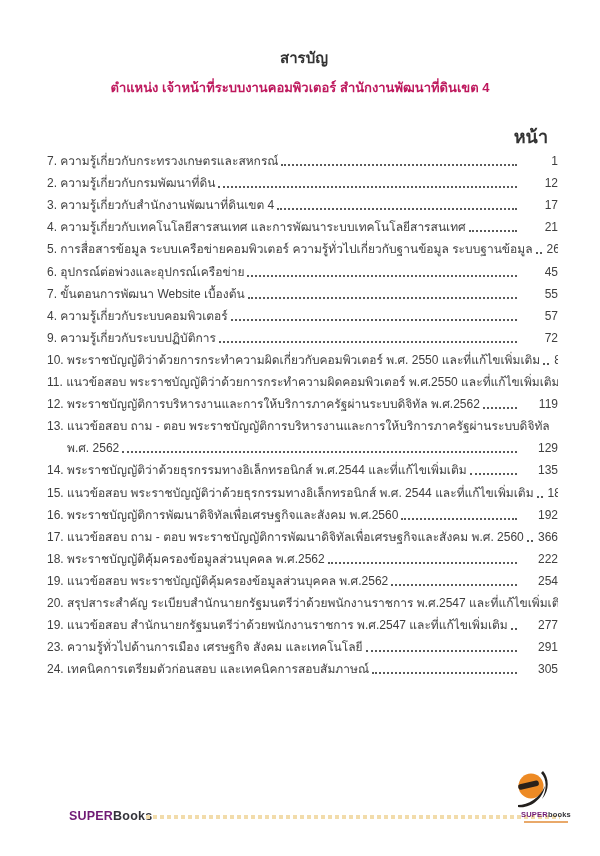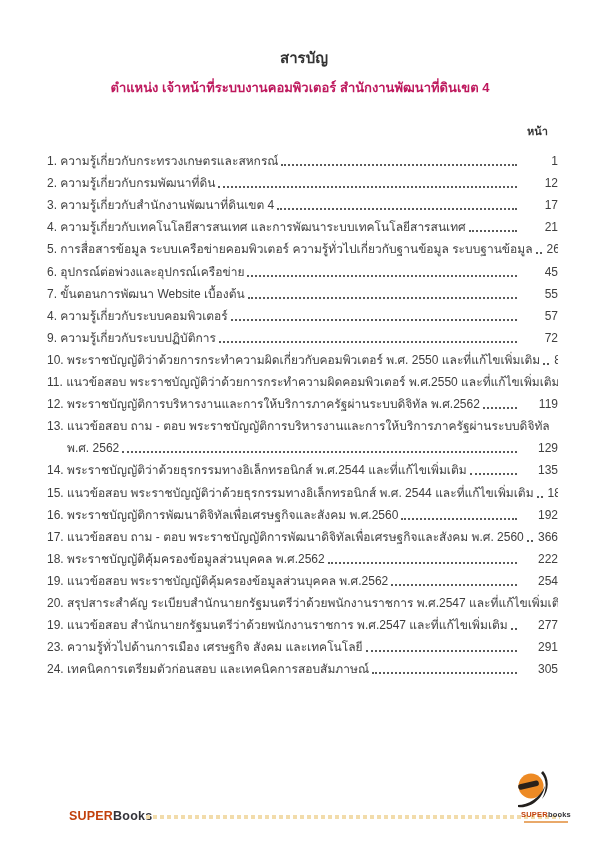--- a/index.html
+++ b/index.html
@@ -16,21 +16,21 @@
   .doc-title{
     position:absolute;top:46px;left:0;right:0;
     text-align:center;font-weight:bold;font-size:15px;color:#333;margin-left:8px;
   }
   .doc-subtitle{
     position:absolute;top:77px;left:0;right:0;
     text-align:center;font-weight:bold;font-size:13px;color:#be185d;
   }
   .page-col-header{
     position:absolute;top:122px;left:47px;right:42px;
-    text-align:right;font-weight:bold;font-size:11px;color:#333;
+    text-align:right;font-weight:bold;font-size:18px;color:#333;
     padding-right:10px;box-sizing:border-box;
   }
 
   .toc{
     position:absolute;top:148px;left:47px;right:42px;
   }
   .toc-row{
     display:flex;align-items:flex-end;
     height:22.1px;overflow:hidden;
   }
@@ -48,21 +48,21 @@
   .toc-fill{flex:1;}
   .toc-page{
     width:36px;text-align:right;font-size:12px;color:#3f3f3f;
     line-height:17px;white-space:nowrap;
   }
 
   .footer-left{
     position:absolute;left:69px;top:809px;
     font-size:12.5px;font-weight:bold;letter-spacing:0.2px;
   }
-  .brand-super{color:#c2410c;}
+  .brand-super{color:#701a75;}
   .brand-books{color:#33333a;}
   .footer-dashes{
     position:absolute;left:146px;right:40px;top:815px;height:4px;
     background:repeating-linear-gradient(90deg,#f2dcab 0 4px,transparent 4px 7px);
   }
   .footer-logo{
     position:absolute;left:513px;top:769px;width:40px;height:42px;
   }
   .footer-right-brand{
     position:absolute;left:520px;top:810px;width:52px;
@@ -80,21 +80,21 @@
 <div class="page">
 
   <div class="doc-title">สารบัญ</div>
 
   <div class="doc-subtitle">ตำแหน่ง  เจ้าหน้าที่ระบบงานคอมพิวเตอร์  สำนักงานพัฒนาที่ดินเขต 4</div>
 
   <div class="page-col-header">หน้า</div>
 
   <div class="toc" id="toc-list">
       <div class="toc-row">
-        <span class="toc-label">1. ความรู้เกี่ยวกับกระทรวงเกษตรและสหกรณ์</span>
+        <span class="toc-label">7. ความรู้เกี่ยวกับกระทรวงเกษตรและสหกรณ์</span>
         <span class="toc-dots"></span>
         <span class="toc-page">1</span>
       </div>
       <div class="toc-row">
         <span class="toc-label">2. ความรู้เกี่ยวกับกรมพัฒนาที่ดิน</span>
         <span class="toc-dots"></span>
         <span class="toc-page">12</span>
       </div>
       <div class="toc-row">
         <span class="toc-label">3. ความรู้เกี่ยวกับสำนักงานพัฒนาที่ดินเขต 4</span>

